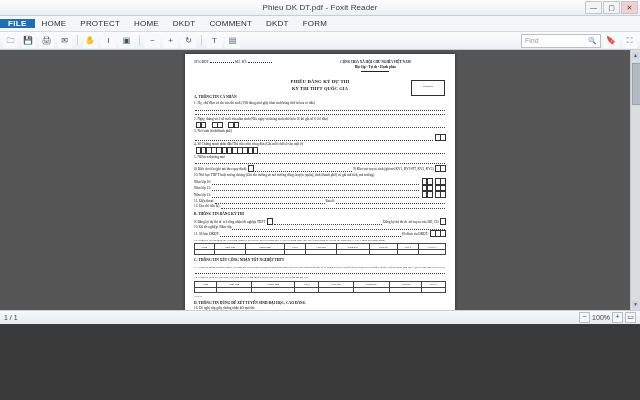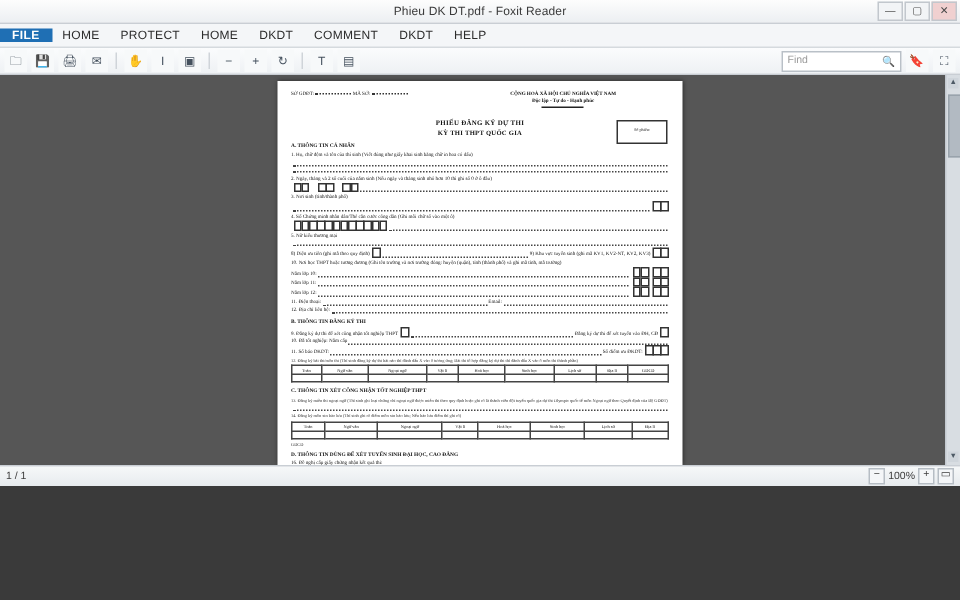--- a/index.html
+++ b/index.html
@@ -323,21 +323,21 @@
   </div>
 
   <div class="menubar">
     <div class="menu-file">FILE</div>
     <div class="menu-item">HOME</div>
     <div class="menu-item">PROTECT</div>
     <div class="menu-item">HOME</div>
     <div class="menu-item">DKDT</div>
     <div class="menu-item">COMMENT</div>
     <div class="menu-item">DKDT</div>
-    <div class="menu-item">HELP</div>
+    <div class="menu-item">FORM</div>
   </div>
 
   <div class="toolbar">
     <div class="tb-btn">🗀</div>
     <div class="tb-btn">💾</div>
     <div class="tb-btn">🖨</div>
     <div class="tb-btn">✉</div>
     <div class="tb-sep"></div>
     <div class="tb-btn">✋</div>
     <div class="tb-btn">I</div>

